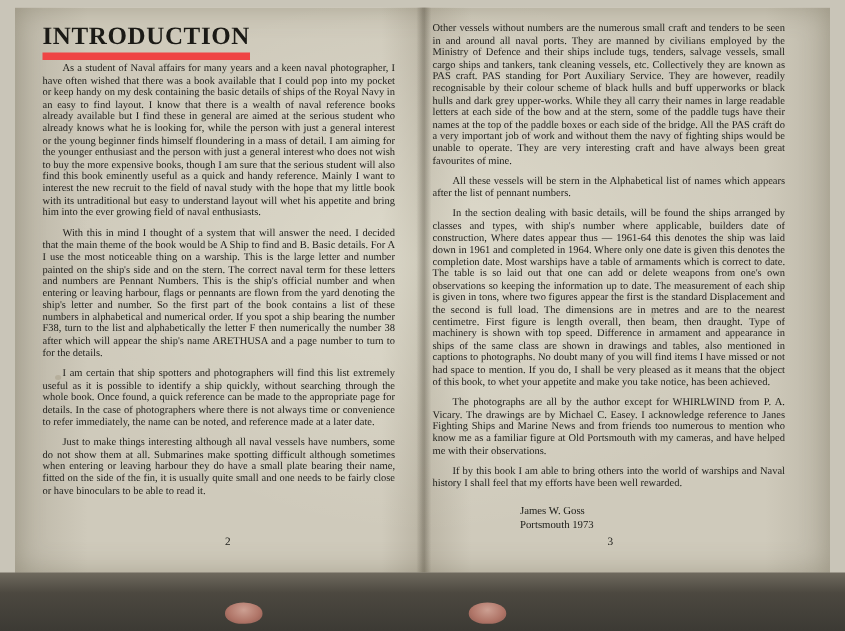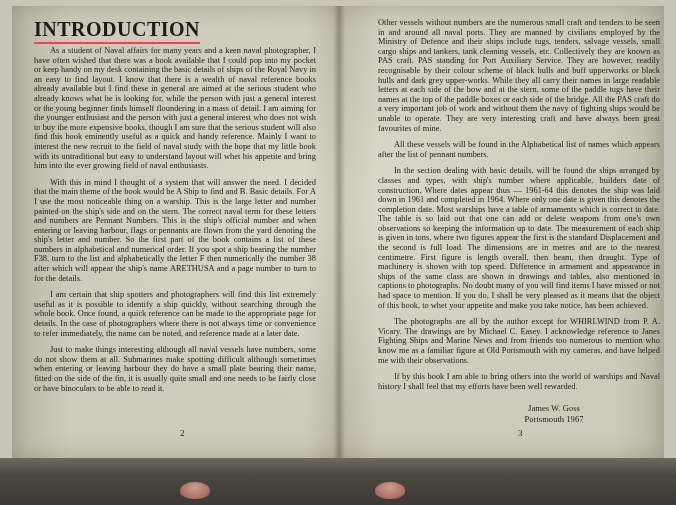--- a/index.html
+++ b/index.html
@@ -74,52 +74,51 @@
     top: 0;
     height: 452px;
     box-sizing: border-box;
   }
   .page.left {
     left: 20px;
     width: 300px;
     padding: 18px 4px 0 14px;
   }
   .page.right {
-    left: 372px;
+    left: 340px;
     width: 300px;
     padding: 18px 12px 0 6px;
   }
   .title {
     font-family: "Liberation Serif", serif;
     font-size: 20px;
     font-weight: bold;
     letter-spacing: 0.5px;
     color: #1b1a16;
     margin: 0 0 2px 0;
     display: inline-block;
-    border-bottom: 2px solid #ef4444;
+    border-bottom: 6px solid #ef4444;
     padding-bottom: 1px;
   }
   .body-text p {
     margin: 0 0 7px 0;
     font-size: 8.4px;
     line-height: 9.6px;
     text-align: justify;
     color: #20201c;
     text-indent: 16px;
     font-family: "Liberation Serif", serif;
   }
   .body-text p.noindent {
     text-indent: 0;
   }
   .signature {
     margin-top: 12px;
     font-size: 8.6px;
     line-height: 11px;
-    text-align: center;
     color: #20201c;
     padding-left: 70px;
   }
   .folio {
     position: absolute;
     bottom: 14px;
     font-size: 9px;
     color: #20201c;
     font-family: "Liberation Serif", serif;
   }
@@ -150,28 +149,28 @@
       <p>With this in mind I thought of a system that will answer the need. I decided that the main theme of the book would be A Ship to find and B. Basic details. For A I use the most noticeable thing on a warship. This is the large letter and number painted on the ship's side and on the stern. The correct naval term for these letters and numbers are Pennant Numbers. This is the ship's official number and when entering or leaving harbour, flags or pennants are flown from the yard denoting the ship's letter and number. So the first part of the book contains a list of these numbers in alphabetical and numerical order. If you spot a ship bearing the number F38, turn to the list and alphabetically the letter F then numerically the number 38 after which will appear the ship's name ARETHUSA and a page number to turn to for the details.</p>
       <p>I am certain that ship spotters and photographers will find this list extremely useful as it is possible to identify a ship quickly, without searching through the whole book. Once found, a quick reference can be made to the appropriate page for details. In the case of photographers where there is not always time or convenience to refer immediately, the name can be noted, and reference made at a later date.</p>
       <p>Just to make things interesting although all naval vessels have numbers, some do not show them at all. Submarines make spotting difficult although sometimes when entering or leaving harbour they do have a small plate bearing their name, fitted on the side of the fin, it is usually quite small and one needs to be fairly close or have binoculars to be able to read it.</p>
     </div>
     <div class="folio left">2</div>
   </div>
 
   <div class="page right">
     <div class="body-text">
       <p class="noindent">Other vessels without numbers are the numerous small craft and tenders to be seen in and around all naval ports. They are manned by civilians employed by the Ministry of Defence and their ships include tugs, tenders, salvage vessels, small cargo ships and tankers, tank cleaning vessels, etc. Collectively they are known as PAS craft. PAS standing for Port Auxiliary Service. They are however, readily recognisable by their colour scheme of black hulls and buff upperworks or black hulls and dark grey upper-works. While they all carry their names in large readable letters at each side of the bow and at the stern, some of the paddle tugs have their names at the top of the paddle boxes or each side of the bridge. All the PAS craft do a very important job of work and without them the navy of fighting ships would be unable to operate. They are very interesting craft and have always been great favourites of mine.</p>
-      <p>All these vessels will be found in the Alphabetical list of names which appears after the list of pennant numbers.</p>
+      <p>All these vessels will be stern in the Alphabetical list of names which appears after the list of pennant numbers.</p>
       <p>In the section dealing with basic details, will be found the ships arranged by classes and types, with ship's number where applicable, builders date of construction, Where dates appear thus — 1961-64 this denotes the ship was laid down in 1961 and completed in 1964. Where only one date is given this denotes the completion date. Most warships have a table of armaments which is correct to date. The table is so laid out that one can add or delete weapons from one's own observations so keeping the information up to date. The measurement of each ship is given in tons, where two figures appear the first is the standard Displacement and the second is full load. The dimensions are in metres and are to the nearest centimetre. First figure is length overall, then beam, then draught. Type of machinery is shown with top speed. Difference in armament and appearance in ships of the same class are shown in drawings and tables, also mentioned in captions to photographs. No doubt many of you will find items I have missed or not had space to mention. If you do, I shall be very pleased as it means that the object of this book, to whet your appetite and make you take notice, has been achieved.</p>
       <p>The photographs are all by the author except for WHIRLWIND from P. A. Vicary. The drawings are by Michael C. Easey. I acknowledge reference to Janes Fighting Ships and Marine News and from friends too numerous to mention who know me as a familiar figure at Old Portsmouth with my cameras, and have helped me with their observations.</p>
       <p>If by this book I am able to bring others into the world of warships and Naval history I shall feel that my efforts have been well rewarded.</p>
     </div>
     <div class="signature">
       <div>James W. Goss</div>
-      <div>Portsmouth 1967</div>
+      <div>Portsmouth 1973</div>
     </div>
     <div class="folio right">3</div>
   </div>
 
   <div class="spots">
     <div class="spot" style="left:44px; top:300px; width:5px; height:4px;"></div>
     <div class="spot" style="left:250px; top:120px; width:4px; height:3px;"></div>
     <div class="spot" style="left:520px; top:250px; width:4px; height:4px;"></div>
     <div class="spot" style="left:610px; top:96px; width:3px; height:3px;"></div>
   </div>

